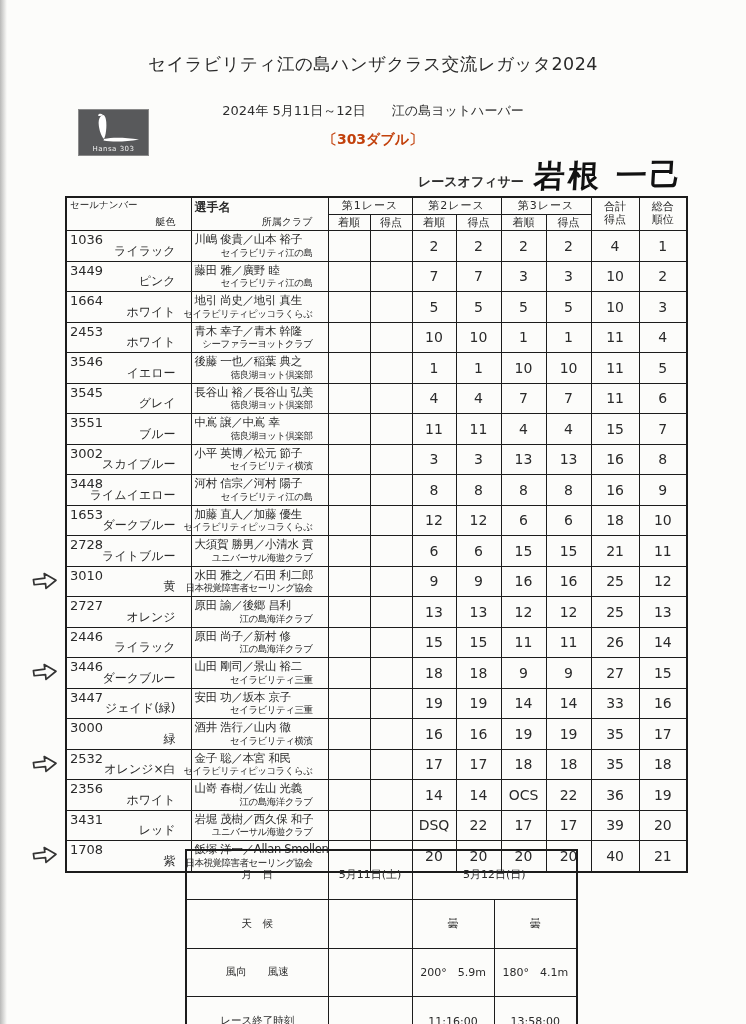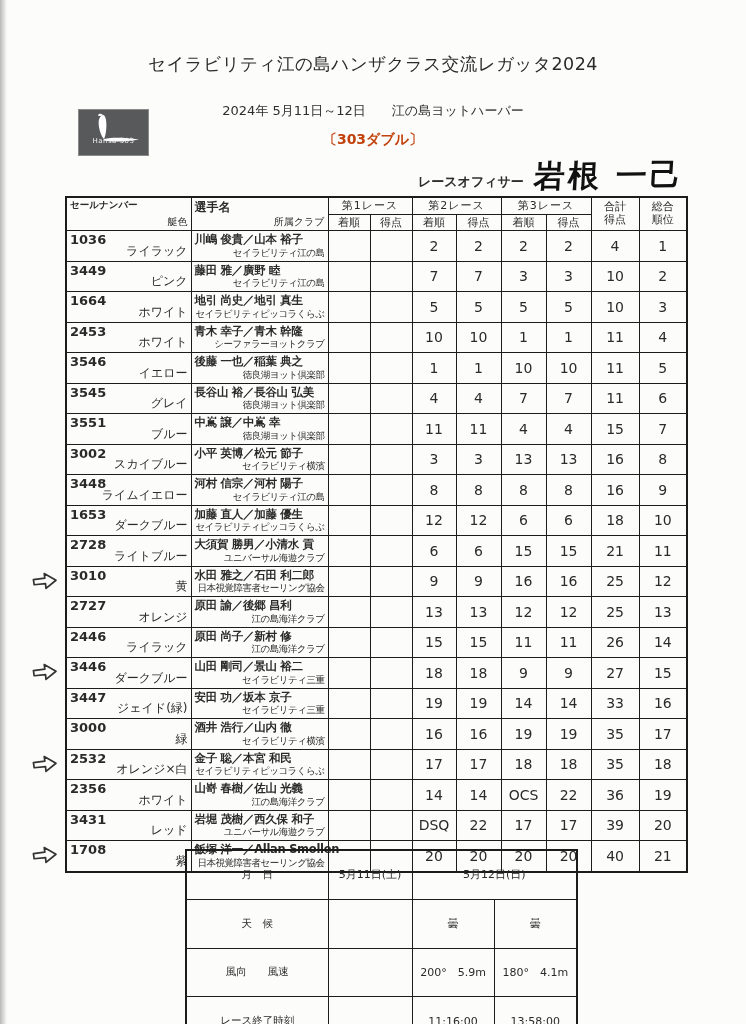--- a/index.html
+++ b/index.html
@@ -17,35 +17,35 @@
   .classline{position:absolute;top:131px;left:0;width:100%;text-align:center;
     font-size:14px;font-weight:bold;color:#c2410c;}
   .officer{position:absolute;top:155px;left:418px;display:flex;align-items:flex-end;gap:10px;}
   .officer-label{font-size:13px;font-weight:bold;color:#2e2e2e;padding-bottom:6px;}
   .signature{font-family:"DejaVu Serif","Liberation Serif",serif;font-size:31px;font-weight:bold;
     letter-spacing:3px;color:#111;transform:skewX(-4deg) rotate(-.6deg);white-space:nowrap;}
   .logo{position:absolute;left:78px;top:109px;width:71px;height:47px;background:#58595b;
     border:1px solid #8a8a8a;box-sizing:border-box;display:flex;flex-direction:column;
     align-items:center;justify-content:flex-end;}
   .logo svg{position:absolute;top:2px;left:4px;}
-  .logo-caption{font-size:7px;color:#f2f2f2;padding-bottom:10px;letter-spacing:.5px;position:relative;}
+  .logo-caption{font-size:7px;color:#f2f2f2;padding-bottom:2px;letter-spacing:.5px;position:relative;}
 
   table{border-collapse:collapse;table-layout:fixed;}
   .results{position:absolute;left:65px;top:196px;width:621px;border:2.5px solid #1c1c1c;}
   .results th,.results td{border:1.5px solid #1c1c1c;padding:0;vertical-align:middle;
     font-weight:normal;color:#2a2a2a;overflow:visible;}
   .results thead th{font-size:11px;}
   .results thead tr{height:16px;}
   .h-race{font-size:12px;letter-spacing:1px;}
   .h-sub{font-size:10.5px;}
   .h-two{font-size:11px;line-height:1.18;}
   .stack{position:relative;height:29.5px;box-sizing:border-box;}
   .stack-h{position:relative;height:32px;box-sizing:border-box;}
-  .tl{position:absolute;top:1px;left:3px;white-space:nowrap;font-weight:bold;}
-  .br{position:absolute;bottom:1px;right:3px;white-space:nowrap;}
+  .tl{position:absolute;top:1px;left:3px;white-space:nowrap;}
+  .br{position:absolute;bottom:1px;right:15px;white-space:nowrap;}
   .h-sailnum{font-size:9.5px;}
   .h-color{font-size:10px;}
   .h-player{font-size:12px;font-weight:bold;}
   .h-club{font-size:10px;}
   .sail-no{font-size:13px;}
   .hull-color{font-size:12px;margin-top:24px;}
   .crew{font-size:11.5px;letter-spacing:-.3px;}
   .club{font-size:9.5px;letter-spacing:-.5px;}
   .score{text-align:center;font-size:14px;}
   .arrow-wrap{position:absolute;left:-36px;top:3px;}

